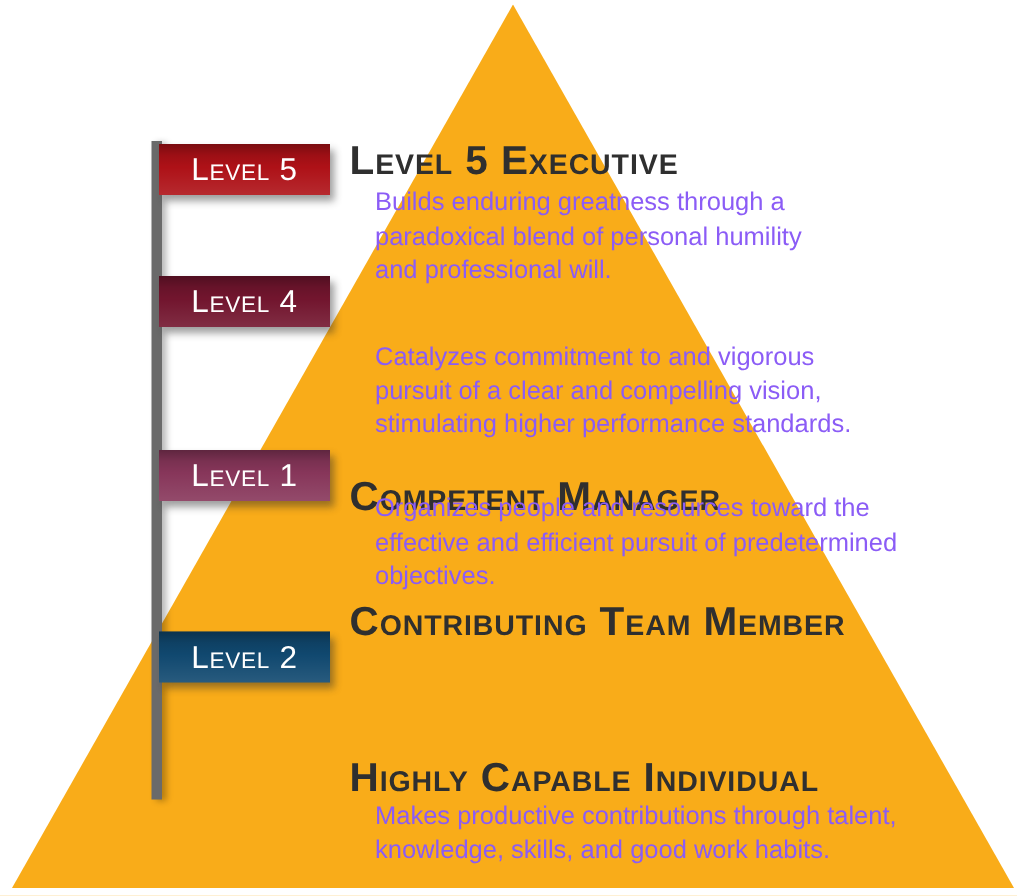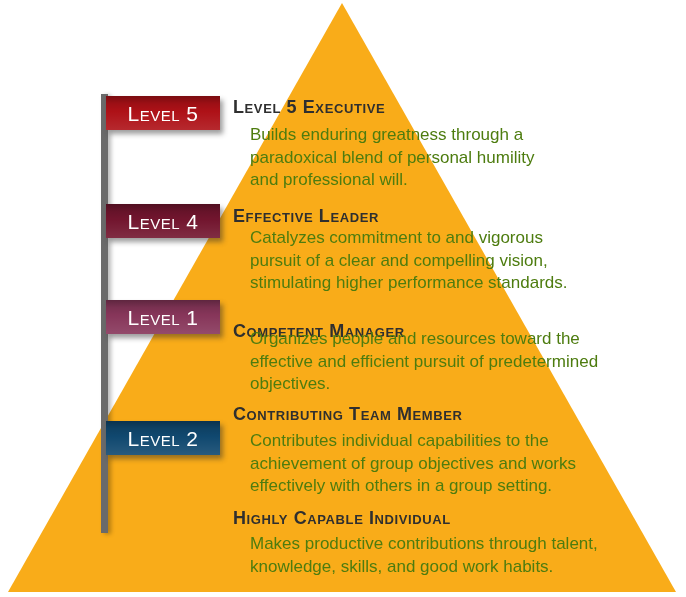--- a/index.html
+++ b/index.html
@@ -23,32 +23,32 @@
     display:flex;align-items:center;justify-content:center;
     box-shadow:3px 4px 5px rgba(40,40,40,0.45);
     background-image:linear-gradient(to bottom,
       rgba(0,0,0,0.30) 0,rgba(0,0,0,0.10) 22%,
       rgba(0,0,0,0) 45%,rgba(255,255,255,0.10) 100%);
   }
   .badge span{
     color:#FFFFFF;font-variant:small-caps;font-size:21px;
     letter-spacing:0.5px;line-height:1;
   }
-  .b5{top:96px}.b4{top:204px}.b3{top:300px}.b2{top:421px}.b1{top:503px}
+  .b5{top:96px}.b4{top:184px}.b3{top:300px}.b2{top:421px}.b1{top:503px}
   
   .title{
     position:absolute;left:233px;margin:0;z-index:4;
-    font-variant:small-caps;font-weight:bold;font-size:18px;line-height:34px;
+    font-variant:small-caps;font-weight:bold;font-size:27px;line-height:34px;
     letter-spacing:0.6px;color:#2F2F2F;white-space:nowrap;
   }
   .t5{top:90px}.t4{top:199px}.t3{top:314px}.t2{top:397px}.t1{top:501px}
   
   .desc{
     position:absolute;left:250px;margin:0;z-index:4;width:400px;
-    font-size:17px;line-height:22.5px;color:#4d7c0f;white-space:pre-line;
+    font-size:17px;line-height:22.5px;color:#8b5cf6;white-space:pre-line;
   }
   .d5{top:124px}.d4{top:227px}.d3{top:328px}.d2{top:430px}.d1{top:533px}
 </style>
 </head>
 <body>
 
 <div class="canvas">
 
   <div class="pyramid" style="background-color: rgb(249, 172, 25);"></div>
 
@@ -58,38 +58,34 @@
     <span>Level 5</span>
   </div>
   <h2 class="title t5">Level 5 Executive</h2>
   <p class="desc d5">Builds enduring greatness through a
 paradoxical blend of personal humility
 and professional will.</p>
 
   <div class="badge b4" style="background-color: rgb(114, 21, 46);">
     <span>Level 4</span>
   </div>
-  <h2 class="title t4">Effective Leader</h2>
   <p class="desc d4">Catalyzes commitment to and vigorous
 pursuit of a clear and compelling vision,
 stimulating higher performance standards.</p>
 
   <div class="badge b3" style="background-color: rgb(135, 54, 90);">
     <span>Level 1</span>
   </div>
   <h2 class="title t3">Competent Manager</h2>
   <p class="desc d3">Organizes people and resources toward the
 effective and efficient pursuit of predetermined
 objectives.</p>
 
   <div class="badge b2" style="background-color: rgb(16, 72, 111);">
     <span>Level 2</span>
   </div>
   <h2 class="title t2">Contributing Team Member</h2>
-  <p class="desc d2">Contributes individual capabilities to the
-achievement of group objectives and works
-effectively with others in a group setting.</p>
 
   <h2 class="title t1">Highly Capable Individual</h2>
   <p class="desc d1">Makes productive contributions through talent,
 knowledge, skills, and good work habits.</p>
 
 </div>
 
 </body></html>

